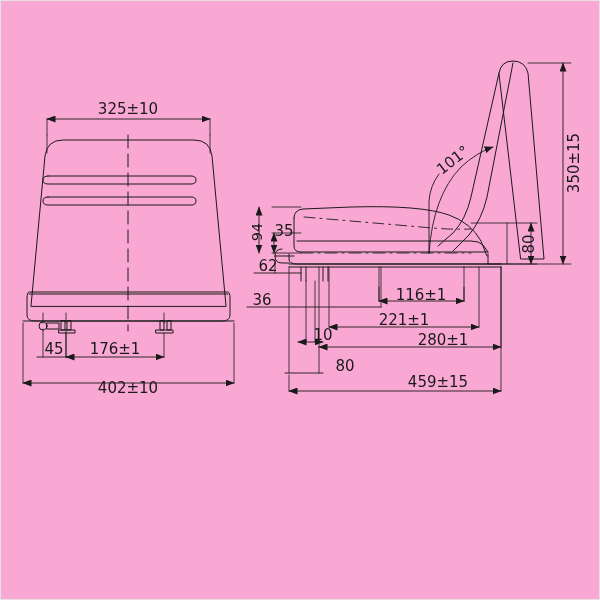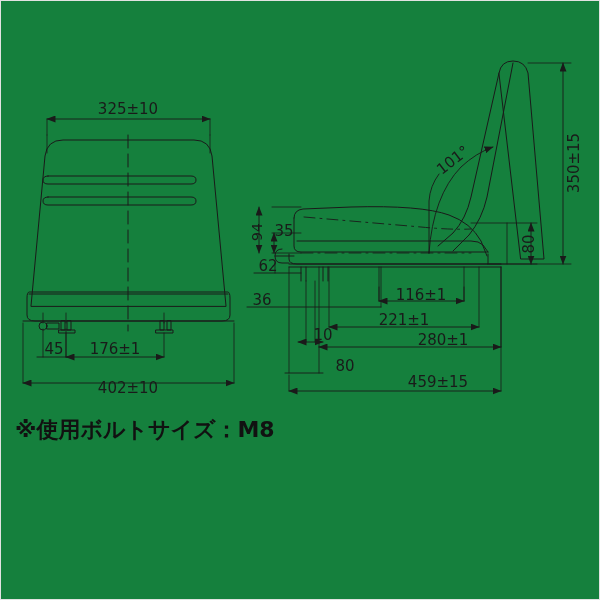--- a/index.html
+++ b/index.html
@@ -4,21 +4,21 @@
 <style>
   html, body {
     margin: 0;
     padding: 0;
     background: #ffffff;
   }
   #page {
     position: relative;
     width: 600px;
     height: 600px;
-    background: #15803d;
+    background: #f9a8d4;
     border: 1px solid #e2e2e2;
     box-sizing: border-box;
     overflow: hidden;
     font-family: "DejaVu Sans", sans-serif;
   }
   #drawing {
     position: absolute;
     left: 0;
     top: 0;
     width: 600px;
@@ -253,15 +253,14 @@
     <text class="dim-txt" x="403" y="324" text-anchor="middle">221±1</text>
 
     <text class="dim-txt" x="442" y="344" text-anchor="middle">280±1</text>
 
     <text class="dim-txt" x="437" y="386" text-anchor="middle">459±15</text>
 
     <text class="dim-txt" x="455" y="163" text-anchor="middle" transform="rotate(-38 455 163)">101°</text>
 
   </svg>
 
-  <div class="note">※使用ボルトサイズ：M8</div>
 
 </div>
 
 </body></html>

